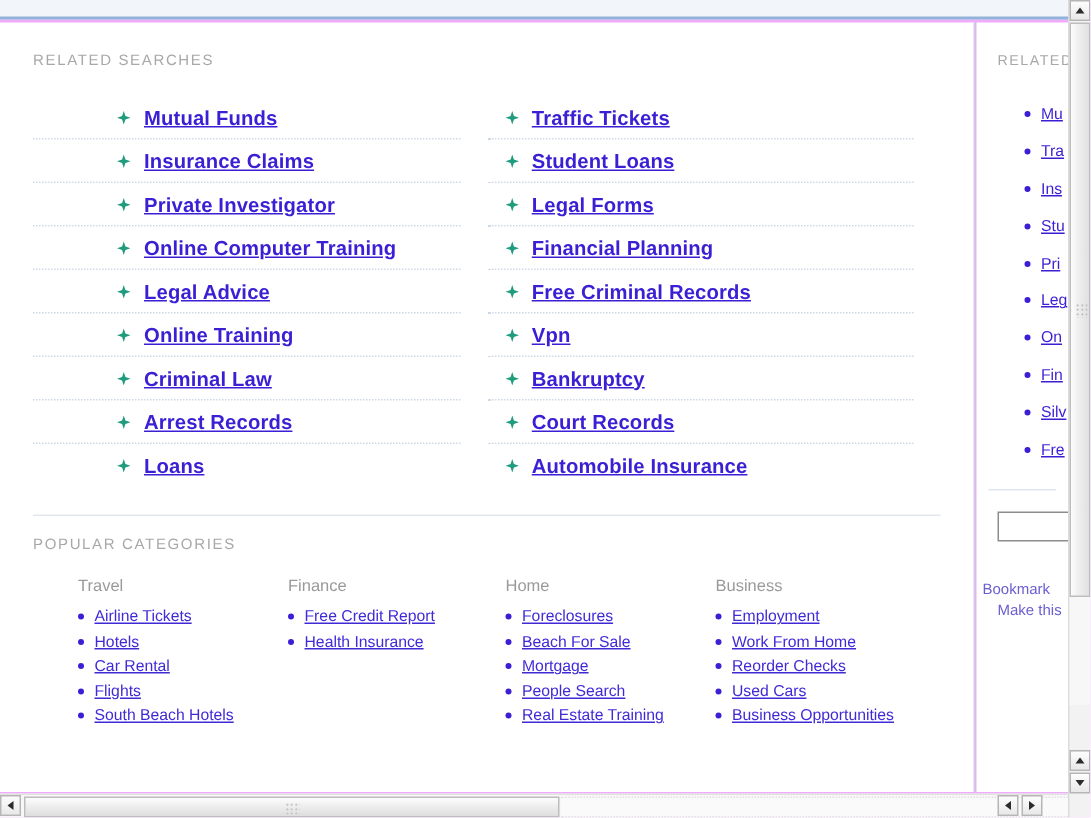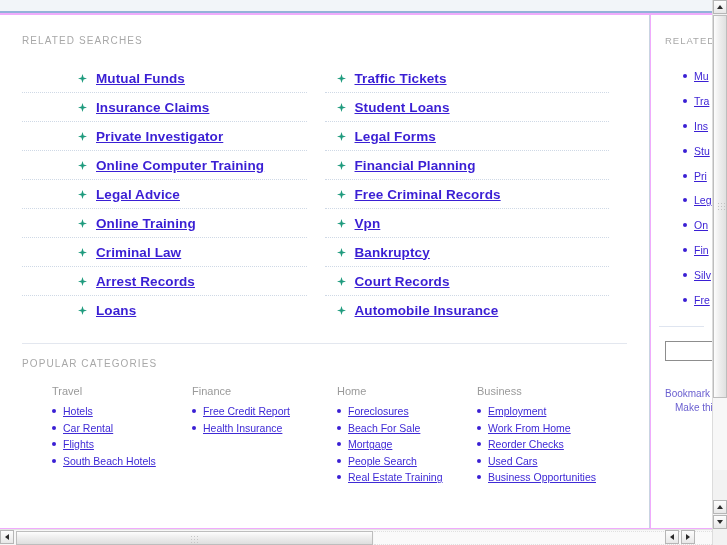--- a/index.html
+++ b/index.html
@@ -173,21 +173,21 @@
   }
   .side-search {
     margin: 14px 0 0 14px;
     width: 70px; height: 20px;
     border: 1px solid #8d8d8d;
     background: #fff;
     font-size: 10px;
     padding: 1px 3px;
     font-family: "Liberation Sans", sans-serif;
   }
-  .side-foot { margin-top: 26px; padding-left: 14px; }
+  .side-foot { margin-top: 26px; padding-left: 4px; }
   .side-foot a {
     display: block;
     color: #6a5fd0;
     font-size: 10px;
     text-decoration: none;
     white-space: nowrap;
     line-height: 14px;
     cursor: pointer;
   }
   .side-foot a.indent { padding-left: 10px; }
@@ -446,20 +446,24 @@
 
     <div class="cats-wrap">
       <div class="section-label">POPULAR CATEGORIES</div>
 
       <div class="cats-grid">
 
         <div class="cat-col">
           <div class="cat-title">Travel</div>
           <div class="cat-item">
             <span class="dot-icon"></span>
+            <span class="cat-link">Airline Tickets</span>
+          </div>
+          <div class="cat-item">
+            <span class="dot-icon"></span>
             <span class="cat-link">Hotels</span>
           </div>
           <div class="cat-item">
             <span class="dot-icon"></span>
             <span class="cat-link">Car Rental</span>
           </div>
           <div class="cat-item">
             <span class="dot-icon"></span>
             <span class="cat-link">Flights</span>
           </div>

